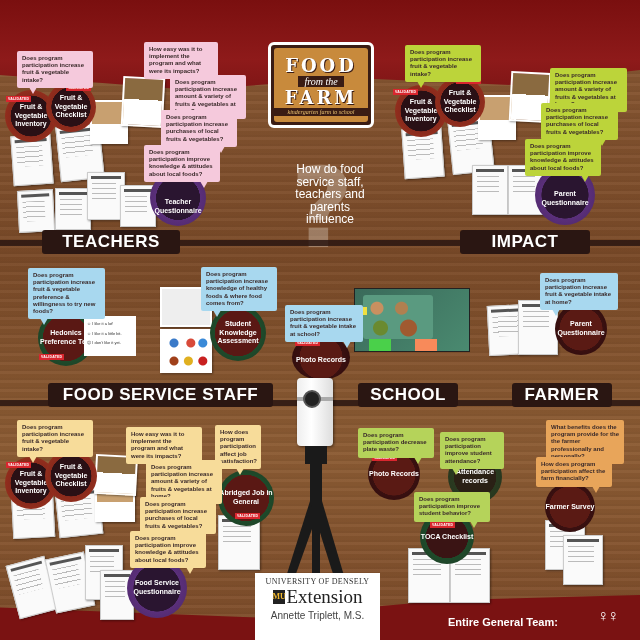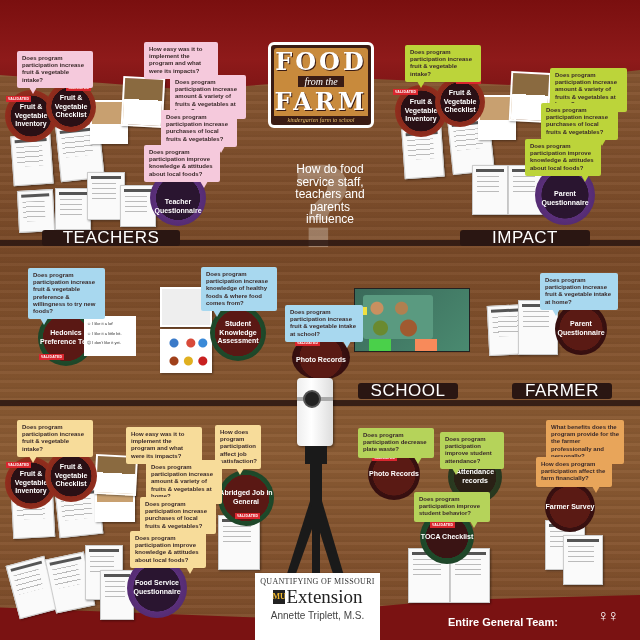--- a/index.html
+++ b/index.html
@@ -8,21 +8,21 @@
  background:
   repeating-linear-gradient(180deg,rgba(0,0,0,0.06) 0 2px,rgba(255,255,255,0.03) 2px 5px,rgba(0,0,0,0.04) 5px 9px),
   linear-gradient(180deg,#8a5a35 0%,#7a4a28 40%,#8c5c34 70%,#7d4c2a 100%);}
 .topband{position:absolute;left:0;top:0;width:640px;height:100px;
  background:linear-gradient(180deg,#7a0f0f,#8e1a1a 60%,#7a1414);
  clip-path:polygon(0 0,100% 0,100% 70%,80% 85%,55% 78%,30% 90%,0 75%);}
 .botband{position:absolute;left:0;top:590px;width:640px;height:50px;background:#7a1212;
  clip-path:polygon(0 35%,40% 55%,70% 20%,100% 10%,100% 100%,0 100%);}
 .title{position:absolute;left:22px;top:13px;color:#fff;font-size:13.5px;font-weight:bold;letter-spacing:0.1px;white-space:nowrap}
 .title .sub{font-weight:normal}
-.band{position:absolute;height:16px;background:#2a1612;border-radius:3px;color:#fff;font-weight:normal;font-size:17px;
+.band{position:absolute;height:24px;background:#2a1612;border-radius:3px;color:#fff;font-weight:bold;font-size:17px;
  display:flex;align-items:center;justify-content:center;letter-spacing:0.5px}
 .hline{position:absolute;height:6px;background:#2a1612;opacity:0.85}
 .bubble{position:absolute;font-size:6px;font-weight:bold;line-height:1.2;padding:4px 5px;border-radius:2px;color:#3a2a2a}
 .bubble::after{content:"";position:absolute;bottom:-6px;width:0;height:0;border-left:4px solid transparent;border-right:4px solid transparent;border-top:7px solid var(--bc)}
 .b-pink{background:#f5c9dc;--bc:#f5c9dc}
 .b-green{background:#bcd43a;--bc:#bcd43a}
 .b-blue{background:#a8d8ef;--bc:#a8d8ef}
 .b-yellow{background:#f7dc9a;--bc:#f7dc9a}
 .b-lime{background:#b5d35a;--bc:#b5d35a}
 .b-orange{background:#e8a55a;--bc:#e8a55a}
@@ -39,21 +39,21 @@
 .c-redgreen{background:radial-gradient(circle,#5a1814 58%,#1e4a2a 59%,#1e3a24 100%)}
 .validated{position:absolute;background:#d9262e;color:#fff;font-size:3.5px;font-weight:bold;padding:1px 2px;letter-spacing:0.2px}
 .sheet{position:absolute;background:#fafafa;border:1px solid #ccc;box-shadow:1px 1px 2px rgba(0,0,0,0.4)}
 .sheet::before{content:"";position:absolute;left:3px;right:3px;top:3px;height:3px;background:#555}
 .sheet::after{content:"";position:absolute;left:4px;right:8px;top:10px;height:20px;
  background:repeating-linear-gradient(180deg,#bbb 0 1px,transparent 1px 5px)}
 .photo{position:absolute;border:2px solid #fff;box-shadow:1px 1px 2px rgba(0,0,0,0.4)}
 .logo{position:absolute;left:268px;top:42px;width:106px;height:86px;background:#3a1c14;border:3px solid #fff;border-radius:6px;
  display:flex;flex-direction:column;align-items:center;justify-content:center;padding:3px}
 .logo .inner{width:100%;height:100%;background:#c88a3c;border-radius:3px;display:flex;flex-direction:column;align-items:center;justify-content:center}
-.logo .food{font-family:"DejaVu Serif",serif;font-weight:bold;color:#fff;font-size:24px;letter-spacing:3px;text-shadow:1px 1px 0 #3a1c14}
+.logo .food{font-family:"DejaVu Serif",serif;font-weight:bold;color:#fff;font-size:18px;letter-spacing:3px;text-shadow:1px 1px 0 #3a1c14}
 .logo .from{font-family:"Liberation Serif",serif;font-style:italic;color:#fff;font-size:10px;background:#3a1c14;padding:0 6px}
 .logo .k2s{font-family:"Liberation Serif",serif;font-style:italic;color:#e8c070;font-size:6px;background:#3a1c14;width:100%;text-align:center;padding:1px 0}
 .question{position:absolute;left:285px;top:163px;width:90px;text-align:center;color:#fff;font-size:12px;line-height:1.05}
 .qmark{position:absolute;left:290px;top:145px;font-size:110px;font-weight:bold;color:rgba(230,220,210,0.35);font-family:"DejaVu Sans",sans-serif}
 .hedonic{position:absolute;left:84px;top:316px;width:52px;height:40px;background:#fff;font-size:4px;padding:3px;line-height:2.4;color:#333}
 .ext{position:absolute;left:255px;top:573px;width:125px;height:67px;background:#fff;display:flex;flex-direction:column;align-items:center;padding-top:4px}
 .ext .u{font-family:"Liberation Serif",serif;font-size:8px;color:#333;letter-spacing:0.3px}
 .ext .e{font-family:"Liberation Serif",serif;font-size:19px;color:#222;display:flex;align-items:center;gap:2px}
 .ext .e .mu{display:inline-block;width:12px;height:14px;background:#222;color:#f1b82d;font-size:8px;font-weight:bold;text-align:center;line-height:14px}
 .ext .n{font-size:10px;color:#444;margin-top:2px}
@@ -178,20 +178,21 @@
   <div class="bubble b-blue b-right" style="left:285px;top:305px;width:78px">Does program participation increase fruit &amp; vegetable intake at school?</div>
 
   <div class="sheet" style="left:488px;top:305px;width:40px;height:50px;transform:rotate(-3deg)"></div>
   <div class="sheet" style="left:518px;top:300px;width:40px;height:55px"></div>
   <div class="circle c-darkred" style="left:555px;top:303px;width:52px;height:52px">
       <span>Parent Questionnaire</span>
     </div>
   <div class="bubble b-blue b-left" style="left:540px;top:273px;width:78px">Does program participation increase fruit &amp; vegetable intake at home?</div>
 
   <div class="hline" style="left:0;top:400px;width:640px"></div>
+  <div class="band" style="left:48px;top:383px;width:225px">FOOD SERVICE STAFF</div>
   <div class="band" style="left:358px;top:383px;width:100px">SCHOOL</div>
   <div class="band" style="left:512px;top:383px;width:100px">FARMER</div>
 
   <div class="camera">
       <div class="strip"></div>
       <div class="lens"></div>
     </div>
   <svg class="tripod" viewBox="0 0 70 150">
     <rect x="25" y="0" width="22" height="18" fill="#1a1a1a"></rect>
     <rect x="30" y="18" width="12" height="40" fill="#1a1a1a"></rect>
@@ -253,21 +254,21 @@
 
   <div class="sheet" style="left:545px;top:520px;width:40px;height:50px"></div>
   <div class="sheet" style="left:563px;top:535px;width:40px;height:50px"></div>
   <div class="circle c-darkred" style="left:545px;top:482px;width:50px;height:50px">
       <span>Farmer Survey</span>
     </div>
   <div class="bubble b-orange b-right" style="left:546px;top:420px;width:78px">What benefits does the program provide for the the farmer professionally and personally?</div>
   <div class="bubble b-orange b-right" style="left:536px;top:457px;width:76px">How does program participation affect the farm financially?</div>
 
   <div class="ext">
-    <div class="u">QUANTIFYING OF MISSOURI</div>
+    <div class="u">UNIVERSITY OF DENSELY</div>
     <div class="e">
       <span class="mu">MU</span>
       <span>Extension</span>
     </div>
     <div class="n">Annette Triplett, M.S.</div>
   </div>
   <div class="team">Entire General Team:</div>
   <div class="people">♀♀</div>
 </div>
 

